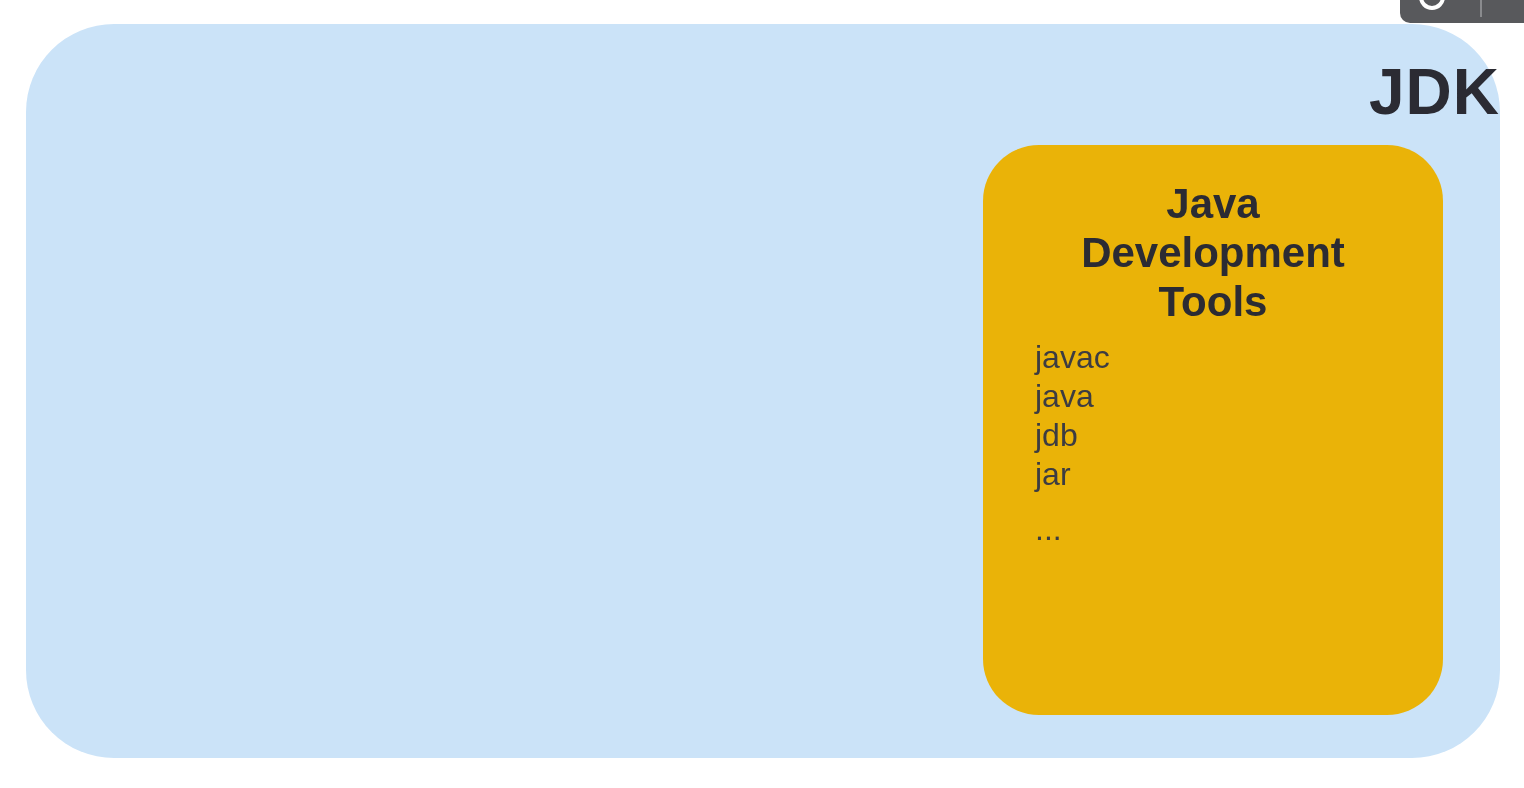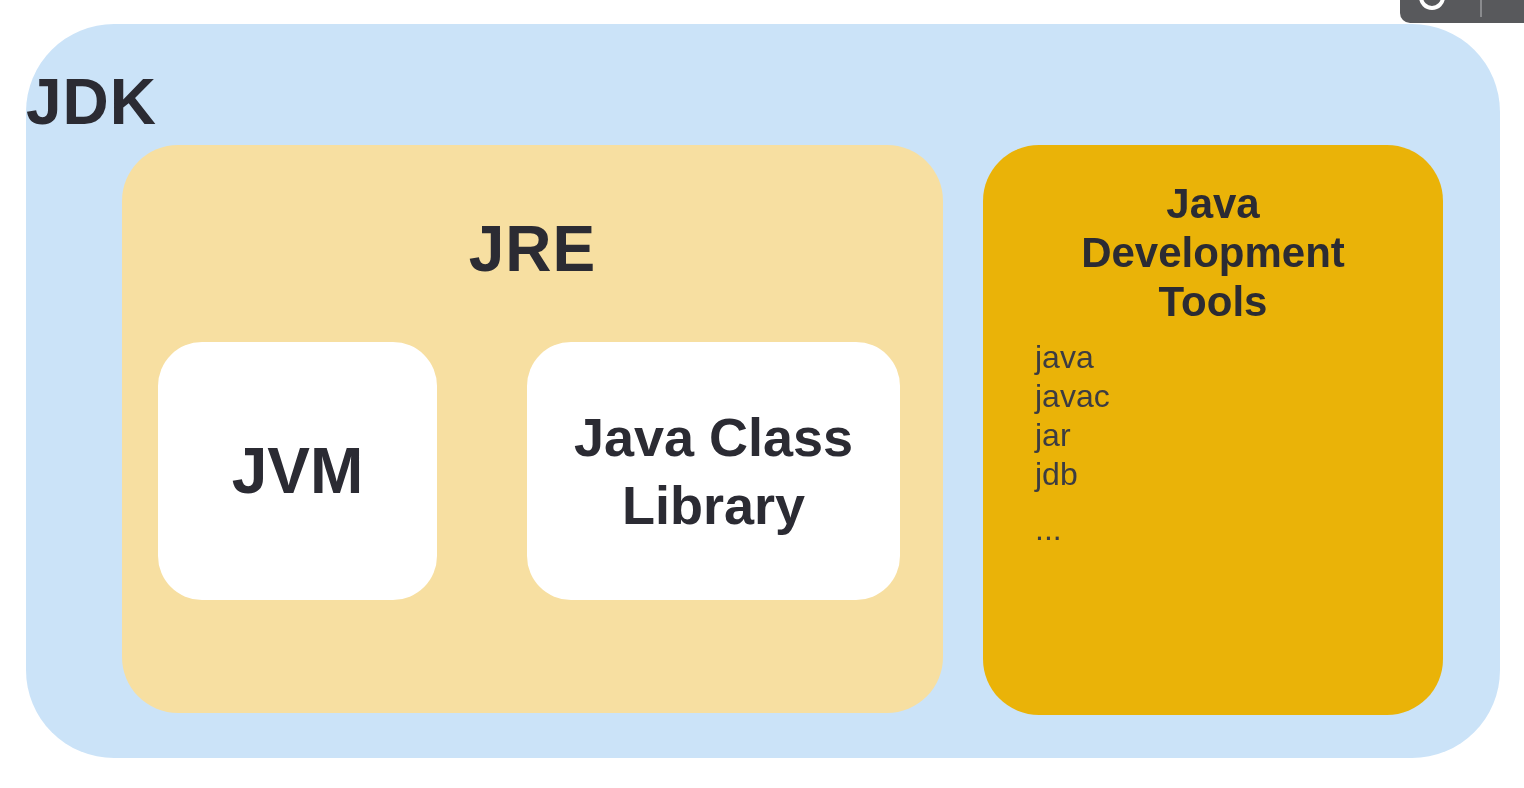--- a/index.html
+++ b/index.html
@@ -59,24 +59,24 @@
     position: absolute;
     left: 26px;
     top: 24px;
     width: 1474px;
     height: 734px;
     background: #cbe3f8;
     border-radius: 88px;
   }
   .jdk-title {
     position: absolute;
-    top: 46px;
+    top: 36px;
     left: 0;
     right: 0;
-    text-align: left;
+    text-align: right;
     font-size: 64px;
     line-height: 64px;
     font-weight: bold;
     color: #2b2b33;
     letter-spacing: 1px;
   }
 
   
   .jre-box {
     position: absolute;
@@ -165,38 +165,27 @@
     <div class="capture-btn left">
       <span class="ring-icon"></span>
     </div>
     <div class="capture-divider"></div>
     <div class="capture-btn right"></div>
   </div>
 
   <div class="jdk-box">
     <div class="jdk-title">JDK</div>
 
-    <div class="jre-box">
-      <div class="jre-title">JRE</div>
-
-      <div class="white-box jvm-box">
-        <span>JVM</span>
-      </div>
-
-      <div class="white-box jcl-box">
-        <span class="jcl-text">Java Class Library</span>
-      </div>
-    </div>
 
     <div class="jdt-box">
       <div class="jdt-title">Java Development Tools</div>
 
       <ul class="jdt-list">
+        <li>javac</li>
         <li>java</li>
-        <li>javac</li>
+        <li>jdb</li>
         <li>jar</li>
-        <li>jdb</li>
         <li>...</li>
       </ul>
     </div>
   </div>
 
 </div>
 
 </body></html>

